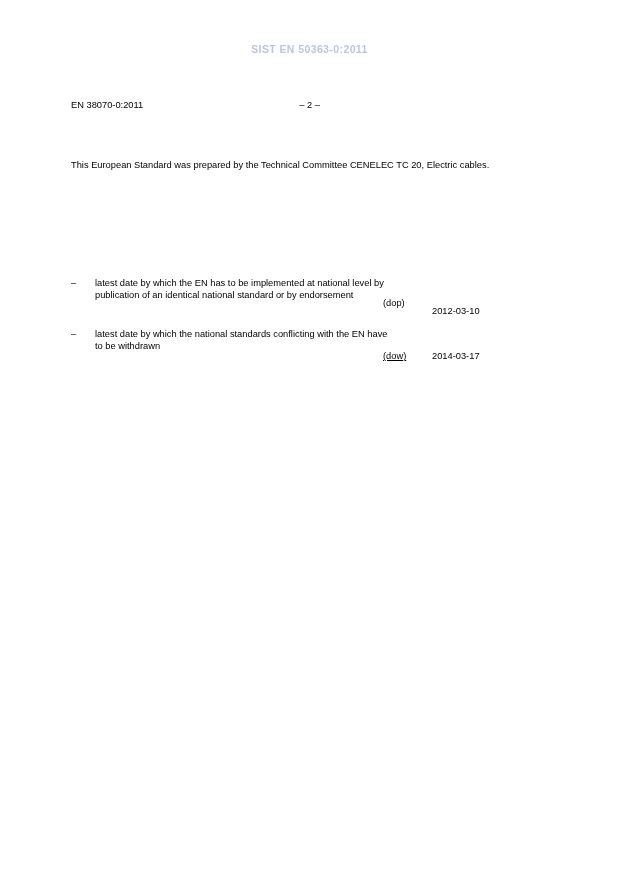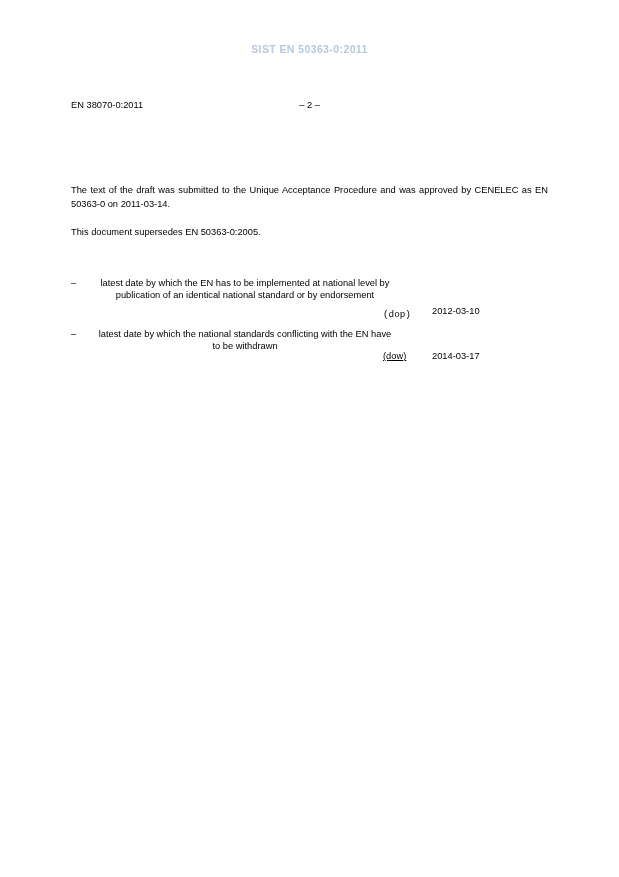--- a/index.html
+++ b/index.html
@@ -77,58 +77,56 @@
     position: absolute;
     left: 0;
     top: 0;
     width: 12px;
   }
   .li-text {
     position: absolute;
     left: 24px;
     top: 0;
     width: 300px;
-    text-align: center;
   }
   .item-block-1 {
     position: absolute;
     left: 71px;
     top: 236px;
     width: 477px;
     font-size: 9.3px;
     line-height: 12.2px;
   }
   .item-block-2 {
     position: absolute;
     left: 71px;
     top: 287px;
     width: 477px;
     font-size: 9.3px;
     line-height: 12.2px;
   }
-  .row-offset-1 { position: absolute; left: 312px; top: 32px; font-family: Liberation Mono, monospace; }
+  .row-offset-1 { position: absolute; left: 312px; top: 20px; }
   .row-offset-1b { position: absolute; left: 361px; top: 28px; }
   .row-offset-2 { position: absolute; left: 312px; top: 22px; text-decoration: underline; }
   .row-offset-2b { position: absolute; left: 361px; top: 22px; }
 </style>
 </head>
 <body>
 
 <div class="page">
 
   <div class="watermark">SIST EN 50363-0:2011</div>
 
   <div class="header-row">
     <div class="header-left">EN 38070-0:2011</div>
     <div class="header-center">– 2 –</div>
   </div>
 
 
-  <div class="para p2">The text of the draft was submitted to the Unique Acceptance Procedure and was approved by CENELEC as EN 50363-0 on 2011-03-14.</div>
-  <div class="para p3">This document supersedes EN 50363-0:2005.</div>
+  <div class="para p1">This European Standard was prepared by the Technical Committee CENELEC TC 20, Electric cables.</div>
 
   <div class="item-block-1">
     <div class="dash">–</div>
     <div class="li-text">latest date by which the EN has to be implemented at national level by publication of an identical national standard or by endorsement</div>
     <div class="row-offset-1">(dop)</div>
     <div class="row-offset-1b">2012-03-10</div>
   </div>
 
   <div class="item-block-2">
     <div class="dash">–</div>

